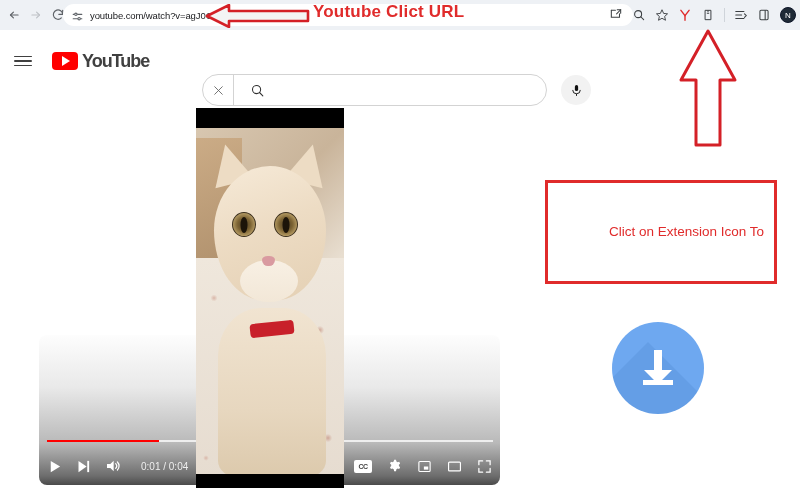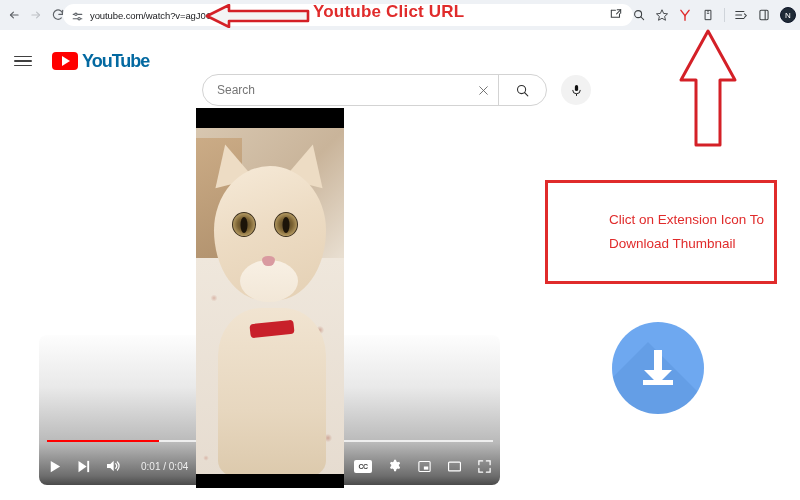--- a/index.html
+++ b/index.html
@@ -56,21 +56,21 @@
   .yt-logo { margin-left: 20px; display: flex; align-items: center; gap: 4px; }
   .yt-play-box {
     width: 26px; height: 18px; background: #ff0000; border-radius: 4px;
     display: flex; align-items: center; justify-content: center;
   }
   .yt-play-tri {
     width: 0; height: 0; border-left: 8px solid #fff;
     border-top: 5px solid transparent; border-bottom: 5px solid transparent;
     margin-left: 2px;
   }
-  .yt-wordmark { font-size: 18px; font-weight: bold; color: #0369a1; letter-spacing: -1px; }
+  .yt-wordmark { font-size: 18px; font-weight: bold; color: #404040; letter-spacing: -1px; }
 
   .search-wrap { position: absolute; left: 202px; top: 44px; display: flex; align-items: center; gap: 14px; }
   .search-box {
     width: 345px; height: 32px; border: 1px solid #d3d3d3; border-radius: 17px;
     display: flex; align-items: center; background: #fff;
   }
   .search-input {
     flex: 1; border: none; outline: none; background: transparent;
     height: 100%; padding: 0 14px; font-size: 12px; color: #0f0f0f;
     font-family: "Liberation Sans", sans-serif;
@@ -319,21 +319,20 @@
     </div>
     <div class="yt-logo">
       <span class="yt-play-box">
           <span class="yt-play-tri"></span>
         </span>
       <span class="yt-wordmark">YouTube</span>
     </div>
 
     <div class="search-wrap">
       <div class="search-box">
-        <input class="search-input" type="text" value="" placeholder="Search" style="">
         <span class="search-clear">
           <svg width="13" height="13" viewBox="0 0 24 24" fill="none" stroke="#606060" stroke-width="1.6" stroke-linecap="round">
               <line x1="5" y1="5" x2="19" y2="19"></line>
               <line x1="19" y1="5" x2="5" y2="19"></line>
             </svg>
         </span>
         <span class="search-go">
           <svg width="15" height="15" viewBox="0 0 24 24" fill="none" stroke="#303030" stroke-width="1.7" stroke-linecap="round">
               <circle cx="10.5" cy="10.5" r="6.5"></circle>
               <line x1="15.2" y1="15.2" x2="20.5" y2="20.5"></line>
@@ -443,21 +442,20 @@
   <div class="annot-title">Youtube Clict URL</div>
 
   <div class="annot-arrow-up">
     <svg width="60" height="120" viewBox="0 0 60 120">
       <polygon points="30,3 57,52 42,52 42,117 18,117 18,52 3,52" fill="#ffffff" stroke="#d42027" stroke-width="3" stroke-linejoin="round"></polygon>
     </svg>
   </div>
 
   <div class="callout-box">
     <div class="callout-line">Clict on Extension Icon To</div>
-    <div class="callout-line">Download Thumbnail</div>
   </div>
 
   <div class="dl-icon">
     <div class="dl-shadow"></div>
     <div class="dl-glyph">
       <svg width="56" height="56" viewBox="0 0 56 56">
         <polygon points="24,10 32,10 32,30 42,30 28,44 14,30 24,30" fill="#ffffff"></polygon>
         <rect x="13" y="40" width="30" height="5" fill="#ffffff"></rect>
       </svg>
     </div>

